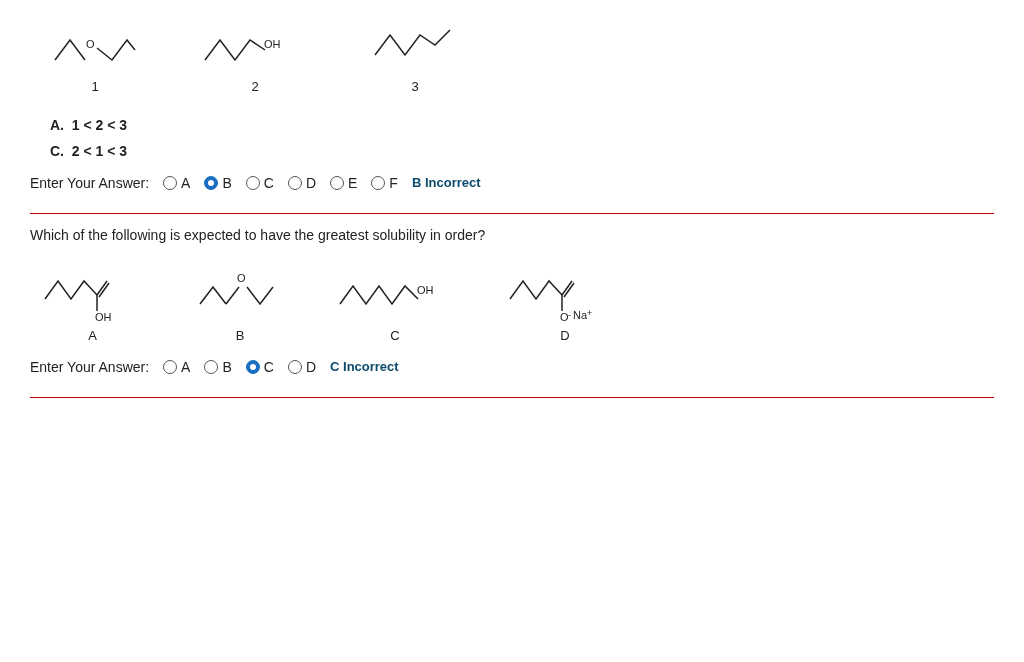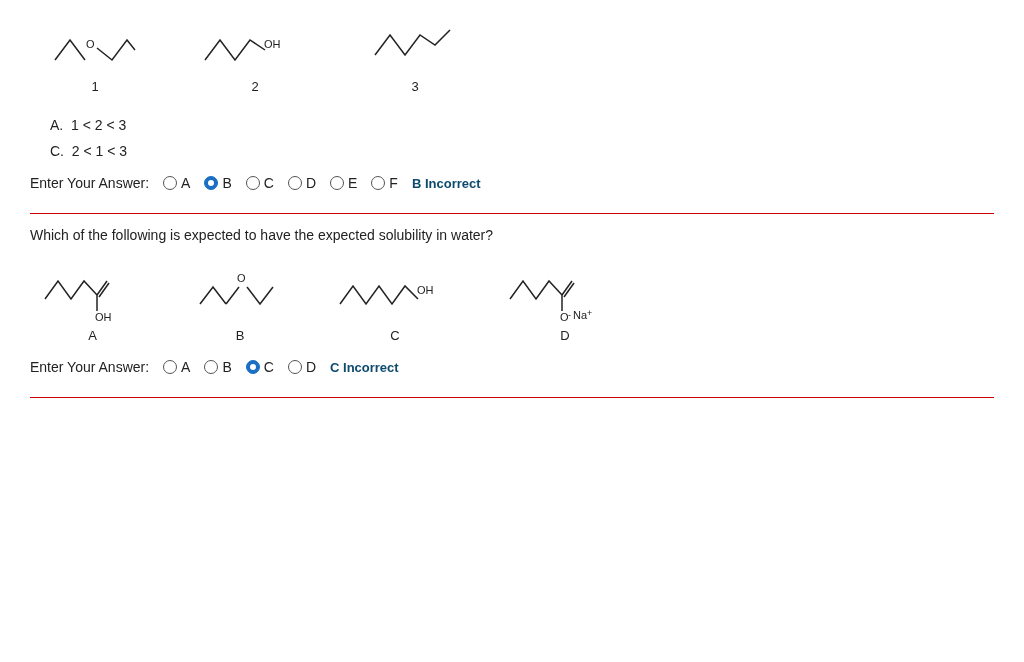--- a/index.html
+++ b/index.html
@@ -33,29 +33,30 @@
       flex-direction: column;
       align-items: center;
     }
     .compound-label {
       font-size: 13px;
       margin-top: 4px;
     }
     .options-list {
       margin: 0 0 12px 20px;
       list-style: none;
+      font-weight: bold;
     }
     .options-list li {
       margin: 4px 0;
       font-size: 14px;
       line-height: 1.6;
     }
     .answer-row {
       display: flex;
-      align-items: flex-end;
+      align-items: flex-start;
       gap: 14px;
       margin-left: 0;
       margin-top: 8px;
       font-size: 14px;
     }
     .answer-label {
       font-weight: normal;
     }
     .radio-option {
       display: flex;
@@ -169,21 +170,21 @@
       <span class="radio-circle"></span>
       <span>F</span>
     </div>
     <span class="incorrect-label">B Incorrect</span>
   </div>
 </div>
 
 <hr class="divider">
 
 <div class="question-block">
-  <p class="question-text">Which of the following is expected to have the expected solubility in water?</p>
+  <p class="question-text">Which of the following is expected to have the greatest solubility in order?</p>
 
   <div class="compounds-row2">
 
     <div class="compound">
       <svg width="105" height="65" viewBox="0 0 105 65">
 
         <polyline points="5,40 18,22 31,40 44,22 57,36" fill="none" stroke="#222" stroke-width="1.5"></polyline>
 
         <line x1="57" y1="36" x2="67" y2="22" stroke="#222" stroke-width="1.5"></line>
         <line x1="59" y1="38" x2="69" y2="24" stroke="#222" stroke-width="1.5"></line>

